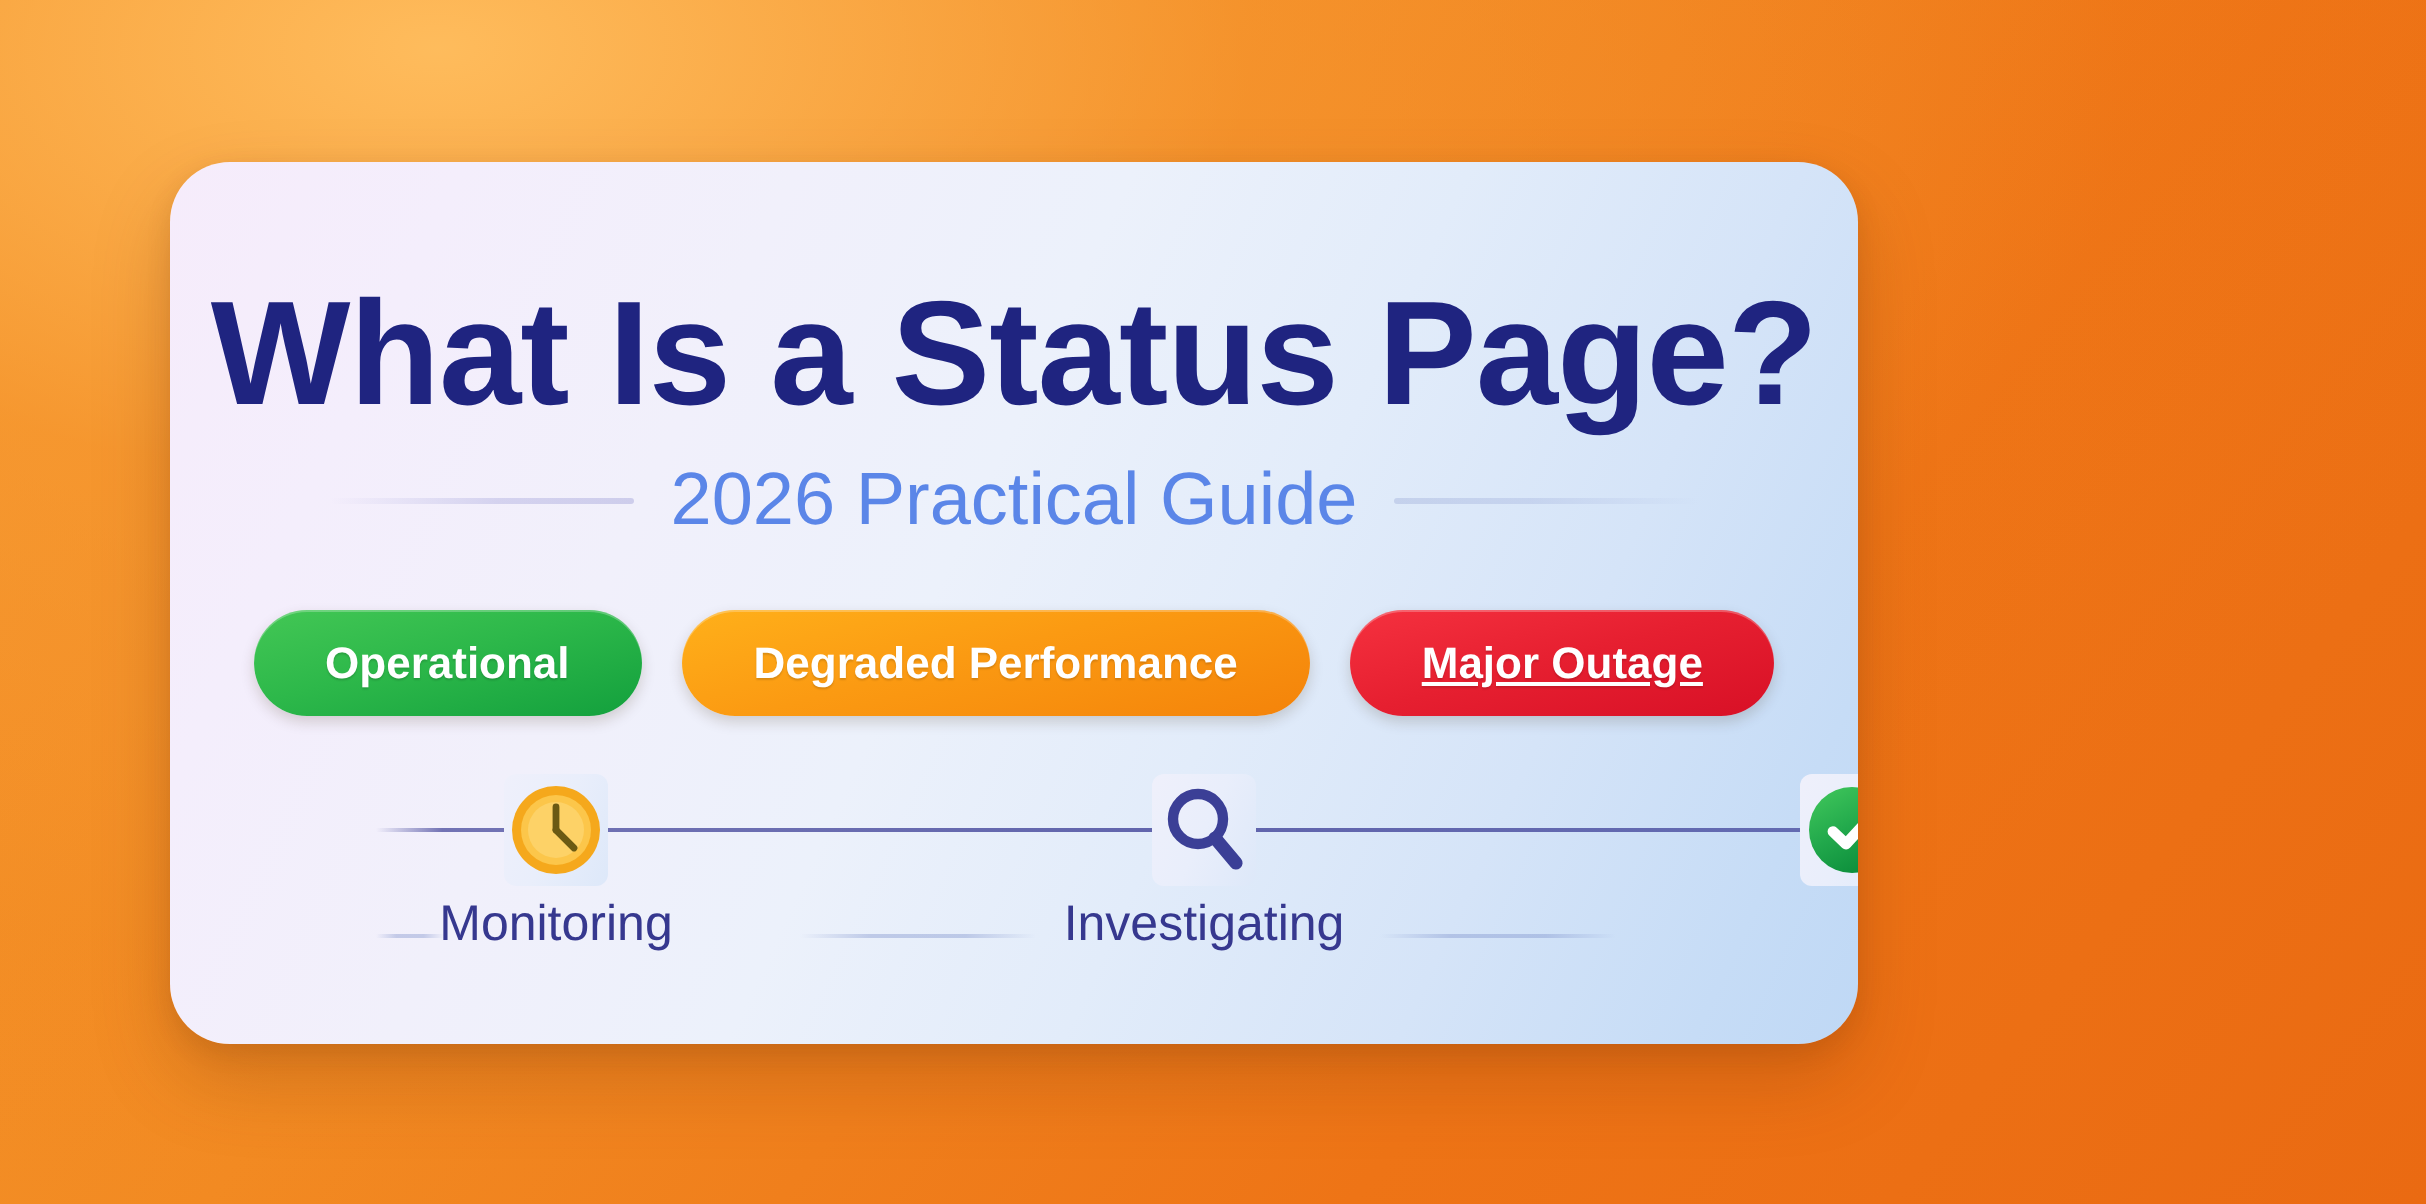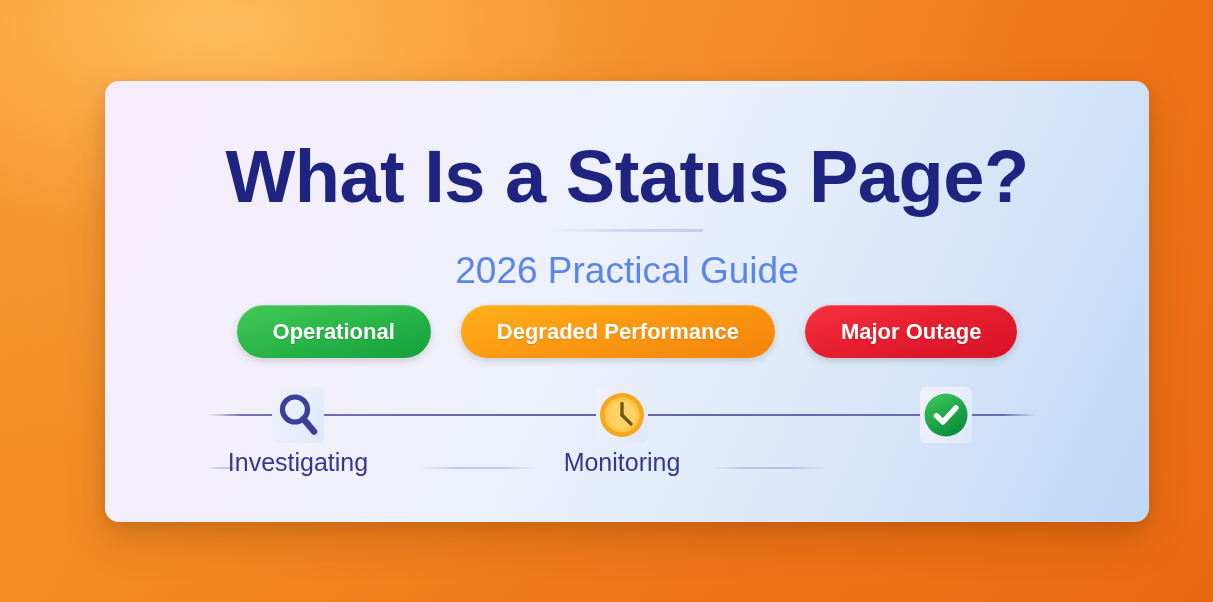--- a/index.html
+++ b/index.html
@@ -21,37 +21,36 @@
         rgba(247,155,52,0.55) 28%,
         rgba(240,128,30,0.06) 58%,
         rgba(238,110,18,0) 75%),
       linear-gradient(128deg, #f5962c 0%, #f28a22 34%, #ee7416 68%, #ea6a12 100%);
   }
 
   
   #card {
     position:absolute;
     left:85px; top:81px;
-    width:1044px; height:441px;
-    border-radius:14px;
+    width:844px; height:441px;
+    border-radius:30px;
     background:
       linear-gradient(115deg,
         #f6ecfb 0%,
         #f4eefc 14%,
         #f1f0fb 30%,
         #ecf1fb 46%,
         #e2ecfa 62%,
         #d5e4f8 78%,
         #c6dcf6 92%,
         #bfd8f5 100%);
     box-shadow:
       0 18px 38px rgba(120,55,10,0.26),
       0 4px 12px rgba(120,55,10,0.14);
     overflow:hidden;
-    margin-left:20px;
   }
 
   
   #title {
     position:absolute;
     left:0; top:57px;
     width:100%;
     text-align:center;
     font-size:74px;
     font-weight:bold;
@@ -63,21 +62,20 @@
 
   
   #subtitle-row {
     position:absolute;
     left:0; top:148px;
     width:100%;
     display:flex;
     align-items:center;
     justify-content:center;
     gap:18px;
-    flex-direction:column;
   }
   .sub-rule {
     width:152px; height:3px;
     border-radius:2px;
     flex:0 0 auto;
   }
   .sub-rule.left {
     background:linear-gradient(90deg, rgba(150,150,215,0) 0%, rgba(154,154,214,0.34) 55%, rgba(152,152,212,0.40) 100%);
   }
   .sub-rule.right {
@@ -92,21 +90,21 @@
   }
 
   
   #badges {
     position:absolute;
     left:0; top:224px;
     width:100%;
     display:flex;
     align-items:center;
     justify-content:center;
-    gap:30px;
+    gap:20px;
   }
   .badge {
     height:53px;
     border-radius:27px;
     display:flex;
     align-items:center;
     justify-content:center;
     padding:0 36px;
     font-size:22px;
     font-weight:bold;
@@ -117,20 +115,21 @@
   }
   .badge.operational {
     background:linear-gradient(165deg, #43c755 0%, #2db84a 45%, #13a03d 100%);
   }
   .badge.degraded {
     background:linear-gradient(165deg, #ffb01a 0%, #fb9a12 45%, #f4830a 100%);
     align-items:center;
   }
   .badge.outage {
     background:linear-gradient(165deg, #f5313f 0%, #e61f30 48%, #d81026 100%);
+    text-decoration:underline;
   }
 
   
   #timeline {
     position:absolute;
     left:103px; top:310px;
     width:828px; height:100px;
   }
 
   
@@ -236,42 +235,42 @@
 
     <div id="timeline">
 
       <div id="tl-rule"></div>
 
       <div class="label-rule" id="label-rule-c"></div>
       <div class="label-rule" id="label-rule-a"></div>
       <div class="label-rule" id="label-rule-b"></div>
 
       <div id="tl-nodes">
-
-        <div class="tl-node">
-          <div class="tl-icon-wrap">
-            <svg width="44" height="46" viewBox="0 0 44 46" aria-hidden="true">
-              <circle cx="19" cy="17.5" r="12.5" fill="none" stroke="#3b3f96" stroke-width="5.2"></circle>
-              <line x1="27.5" y1="27" x2="38" y2="39.5" stroke="#3b3f96" stroke-width="6.6" stroke-linecap="round"></line>
-            </svg>
-          </div>
-          <div class="tl-label">Investigating</div>
-        </div>
 
         <div class="tl-node">
           <div class="tl-icon-wrap">
             <svg width="48" height="48" viewBox="0 0 48 48" aria-hidden="true">
               <circle cx="24" cy="24" r="22" fill="#f5a81c"></circle>
               <circle cx="24" cy="24" r="17.5" fill="#fcc64a"></circle>
               <circle cx="24" cy="24" r="14" fill="#fdd267"></circle>
               <line x1="24" y1="24" x2="24" y2="12.5" stroke="#6b5a13" stroke-width="3.4" stroke-linecap="round"></line>
               <line x1="24" y1="24" x2="33" y2="33" stroke="#6b5a13" stroke-width="3.4" stroke-linecap="round"></line>
             </svg>
           </div>
           <div class="tl-label">Monitoring</div>
+        </div>
+
+        <div class="tl-node">
+          <div class="tl-icon-wrap">
+            <svg width="44" height="46" viewBox="0 0 44 46" aria-hidden="true">
+              <circle cx="19" cy="17.5" r="12.5" fill="none" stroke="#3b3f96" stroke-width="5.2"></circle>
+              <line x1="27.5" y1="27" x2="38" y2="39.5" stroke="#3b3f96" stroke-width="6.6" stroke-linecap="round"></line>
+            </svg>
+          </div>
+          <div class="tl-label">Investigating</div>
         </div>
 
         <div class="tl-node">
           <div class="tl-icon-wrap">
             <svg width="48" height="48" viewBox="0 0 48 48" aria-hidden="true">
               <defs>
                 <linearGradient id="grnGrad" x1="0" y1="0" x2="0.55" y2="1">
                   <stop offset="0" stop-color="#43c95c"></stop>
                   <stop offset="0.55" stop-color="#22a94c"></stop>
                   <stop offset="1" stop-color="#0d8f3c"></stop>

